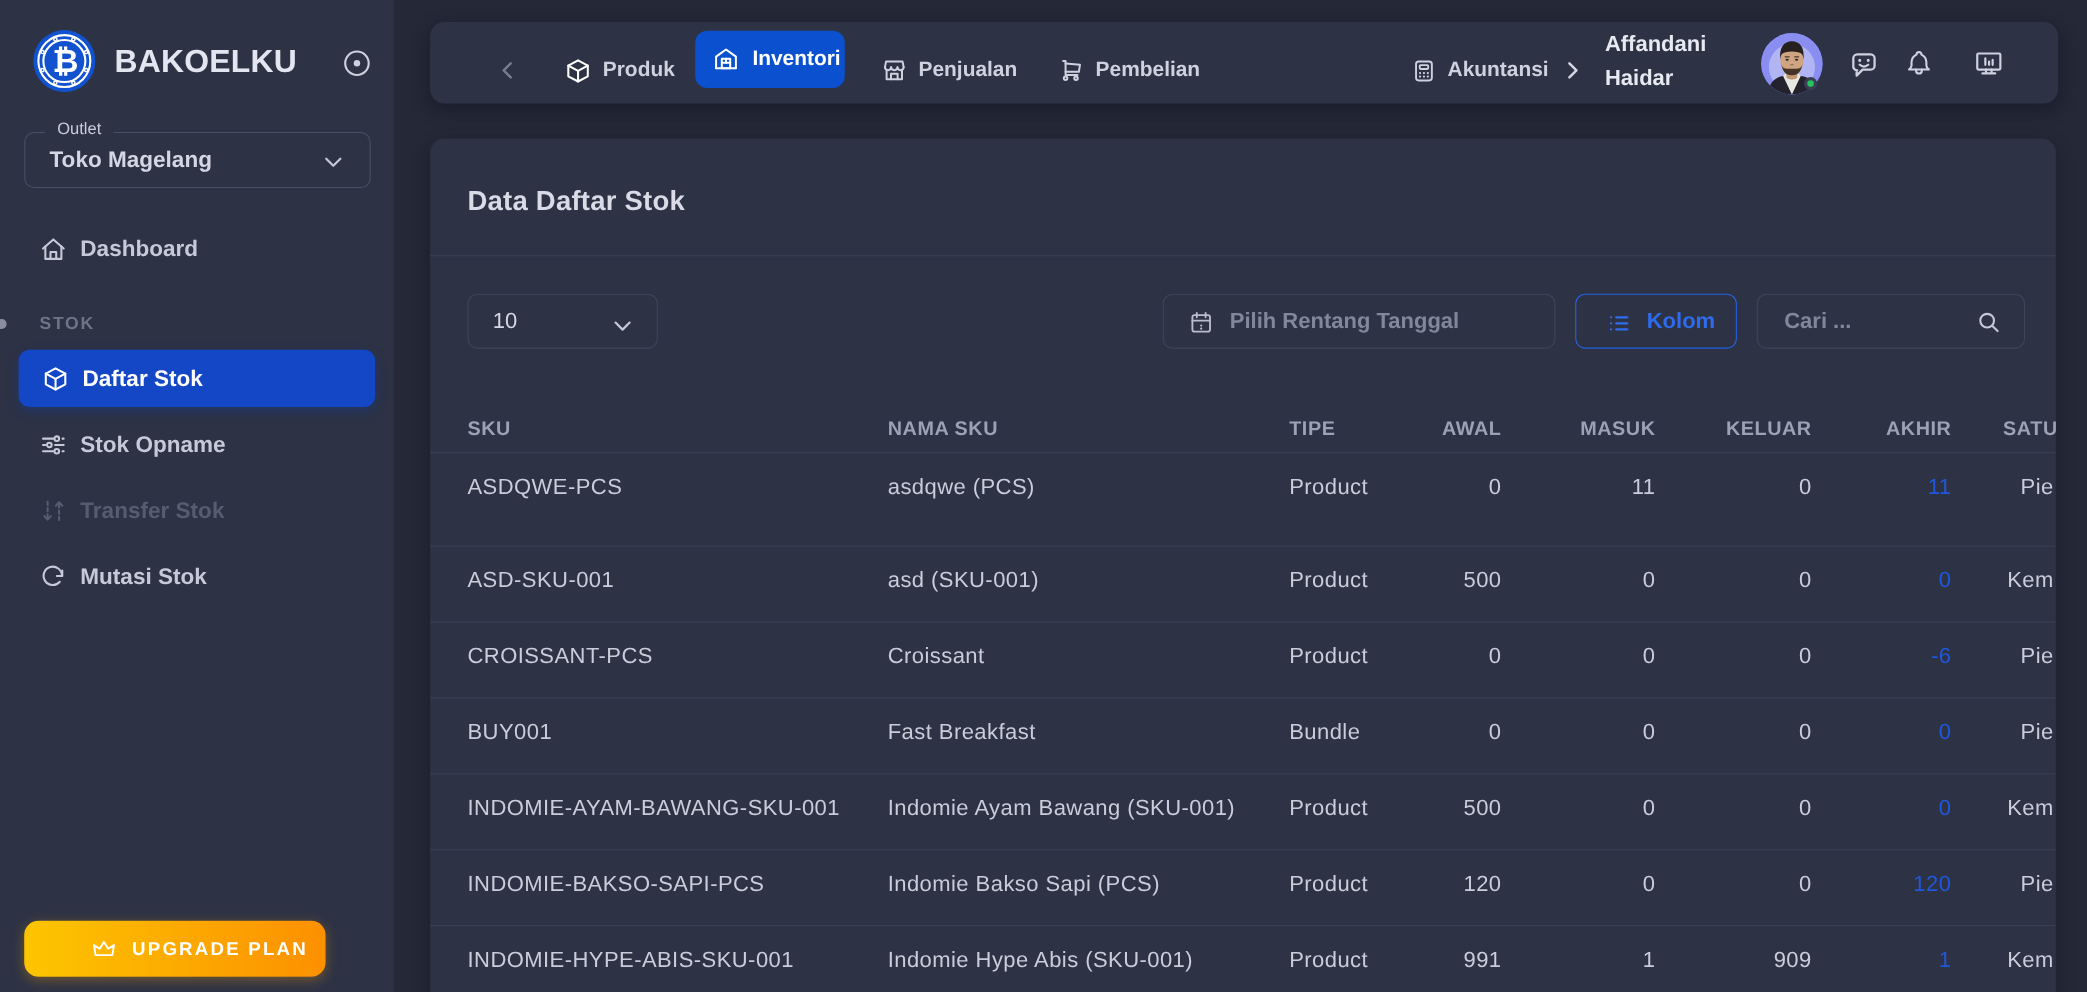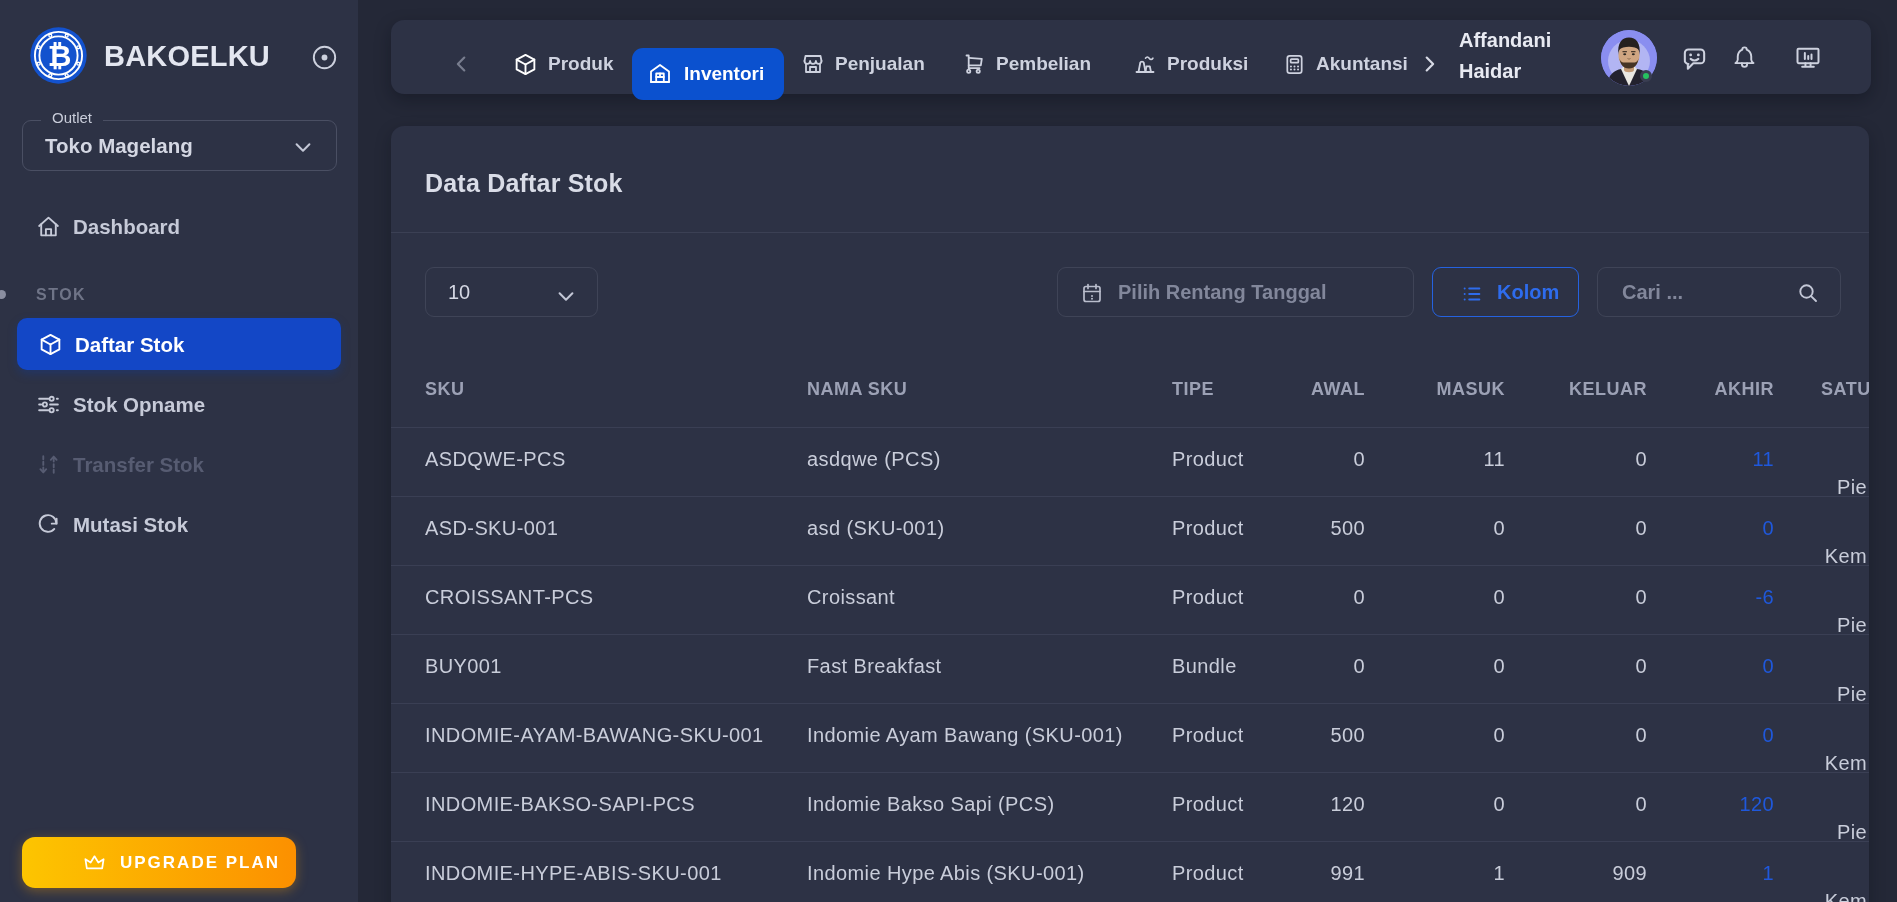--- a/index.html
+++ b/index.html
@@ -26,21 +26,21 @@
 #it-opname{top:378px;}
 #it-transfer{top:438px;color:#575c72;}
 #it-mutasi{top:498px;}
 #upgrade{position:absolute;left:22px;top:837px;width:274px;height:51px;border-radius:13px;background:linear-gradient(90deg,#fdc500,#fc9000);box-shadow:0 3px 12px rgba(250,160,10,.35);}
 #upgrade .tx{position:absolute;left:98px;top:16px;font-size:17px;font-weight:700;letter-spacing:2px;color:#fff;}
 #upgrade svg{position:absolute;left:61px;top:15px;}
 
 #navbar{position:absolute;left:391px;top:20px;width:1480px;height:74px;background:#2d3245;border-radius:13px;box-shadow:0 6px 16px rgba(10,12,20,.35);}
 .nv{position:absolute;top:0;height:88px;display:flex;align-items:center;gap:10px;color:#ced2df;font-size:19px;font-weight:700;}
 .nv svg{flex:0 0 auto;}
-#nv-pill{position:absolute;left:241px;top:28px;width:152px;height:52px;background:#0b51cf;border-radius:11px;}
+#nv-pill{position:absolute;left:241px;top:8px;width:136px;height:52px;background:#0b51cf;border-radius:11px;}
 #nv-pill .in{position:absolute;left:16px;top:0;height:52px;display:flex;align-items:center;gap:12px;color:#fff;font-size:19px;font-weight:700;}
 
 #user{position:absolute;left:1068px;top:5px;width:120px;color:#e8eaf2;font-size:20px;font-weight:700;line-height:31px;}
 #avatar{position:absolute;left:1210px;top:10px;width:56px;height:56px;border-radius:50%;overflow:hidden;background:#7b82e8;}
 #avdot{position:absolute;left:1249px;top:50px;width:12px;height:12px;border-radius:50%;background:#26c160;border:3.5px solid #3a3e52;}
 .tbico{position:absolute;top:24px;color:#ced2df;}
 
 #card{position:absolute;left:391px;top:126px;width:1478px;height:900px;background:#2d3245;border-radius:13px;box-shadow:0 6px 16px rgba(10,12,20,.3);overflow:hidden;}
 #card h1{position:absolute;left:34px;top:43px;font-size:25px;font-weight:700;color:#d9dce7;letter-spacing:.2px;}
 #carddiv{position:absolute;left:0;top:106px;width:1478px;height:1px;background:#3b4054;}
@@ -55,21 +55,21 @@
 #kolom .t{position:absolute;left:64px;top:13px;font-size:20px;font-weight:700;color:#2e6ced;}
 #kolom svg{position:absolute;left:28px;top:15px;}
 #cari{left:1206px;width:244px;}
 #cari .t{position:absolute;left:24px;top:13px;font-size:20px;font-weight:700;color:#82879b;}
 #cari svg{position:absolute;right:20px;top:13px;}
 
 .th{position:absolute;top:253px;height:49px;font-size:18px;font-weight:700;color:#9ca1b5;letter-spacing:.5px;}
 .tr{position:absolute;left:0;width:1478px;height:69px;border-top:1px solid #3a3f54;}
 .td{position:absolute;top:20px;font-size:20px;color:#c9cdda;font-weight:400;letter-spacing:.4px;white-space:nowrap;}
 .l1{left:34px;} .l2{left:416px;} .l3{left:781px;}
-.r4{right:504px;} .r5{right:364px;} .r6{right:222px;} .r7{right:95px;color:#1f58dc;} .r8{right:2px;margin-top:28px;}
+.r4{right:504px;} .r5{right:364px;} .r6{right:222px;} .r7{right:95px;color:#1f58dc;} .r8{right:2px;}
 #thead .th.r4,#thead .th.r5,#thead .th.r6,#thead .th.r7{color:#9ca1b5;}
 </style>
 </head>
 <body>
 <div id="app">
 
   <div id="sidebar">
     <div id="logo"><svg width="57" height="57" viewBox="0 0 57 57">
           <circle cx="28.5" cy="28.5" r="28.2" fill="#1352ce"></circle>
           <circle cx="28.5" cy="28.5" r="23.6" fill="none" stroke="#fff" stroke-width="1.9"></circle>
@@ -197,29 +197,20 @@
       </div>
     <div class="nv" style="left:571px;">
         <svg width="24" height="24" viewBox="0 0 24 24" fill="none" stroke="#ced2df" stroke-width="1.8" stroke-linecap="round" stroke-linejoin="round">
           <circle cx="6.7" cy="19.2" r="1.6"></circle>
           <circle cx="16.2" cy="19.2" r="1.6"></circle>
           <path d="M17.5 16.2 H6.7 V3.5 H4.5"></path>
           <path d="M6.7 5.8 L19.8 6.8 L18.8 13.3 H6.7"></path>
         </svg>
         <span>Pembelian</span>
       </div>
-    <div class="nv" style="left:742px;">
-        <svg width="24" height="24" viewBox="0 0 24 24" fill="none" stroke="#ced2df" stroke-width="1.8" stroke-linecap="round" stroke-linejoin="round">
-          <path d="M3.5 20 h17"></path>
-          <path d="M5.5 20 L7.3 10.5 C7.6 9.3 10.4 9.3 10.7 10.5 L11.5 14.5 L12.5 20"></path>
-          <path d="M12.5 20 L13.4 14.3 H16.8 L18 20"></path>
-          <path d="M12.5 6.2 c1.1 -1.6 2.6 -1.6 3.7 0 c1.1 1.6 2.6 1.6 3.7 0" stroke-width="1.6"></path>
-        </svg>
-        <span>Produksi</span>
-      </div>
     <div class="nv" style="left:892px;">
         <svg width="23" height="23" viewBox="0 0 24 24" fill="none" stroke="#ced2df" stroke-width="1.8" stroke-linecap="round" stroke-linejoin="round">
           <rect x="4.5" y="3" width="15" height="18" rx="2.5"></rect>
           <rect x="8" y="6.5" width="8" height="3.6" rx="0.8"></rect>
           <path d="M8.3 14 h.01 M12 14 h.01 M15.7 14 h.01 M8.3 17.3 h.01 M12 17.3 h.01 M15.7 17.3 h.01" stroke-width="2.1"></path>
         </svg>
         <span>Akuntansi</span>
       </div>
     <div class="nv" style="left:1027px;">
         <svg width="22" height="22" viewBox="0 0 24 24" fill="none" stroke="#d6d9e4" stroke-width="2.4" stroke-linecap="round" stroke-linejoin="round">
@@ -292,21 +283,21 @@
     <div id="thead">
       <div class="th l1">SKU</div>
       <div class="th l2">NAMA SKU</div>
       <div class="th l3">TIPE</div>
       <div class="th r4">AWAL</div>
       <div class="th r5">MASUK</div>
       <div class="th r6">KELUAR</div>
       <div class="th r7" style="color:#9ca1b5;">AKHIR</div>
       <div class="th" style="left:1430px;">SATUAN</div>
     </div>
-    <div class="tr" style="top:301px;">
+    <div class="tr" style="top:285px;">
       <span class="td l1">ASDQWE-PCS</span>
         <span class="td l2">asdqwe (PCS)</span>
         <span class="td l3">Product</span>
       <span class="td r4">0</span>
         <span class="td r5">11</span>
         <span class="td r6">0</span>
         <span class="td r7">11</span>
         <span class="td r8">Pie</span>
     </div>
     <div class="tr" style="top:370px;">

